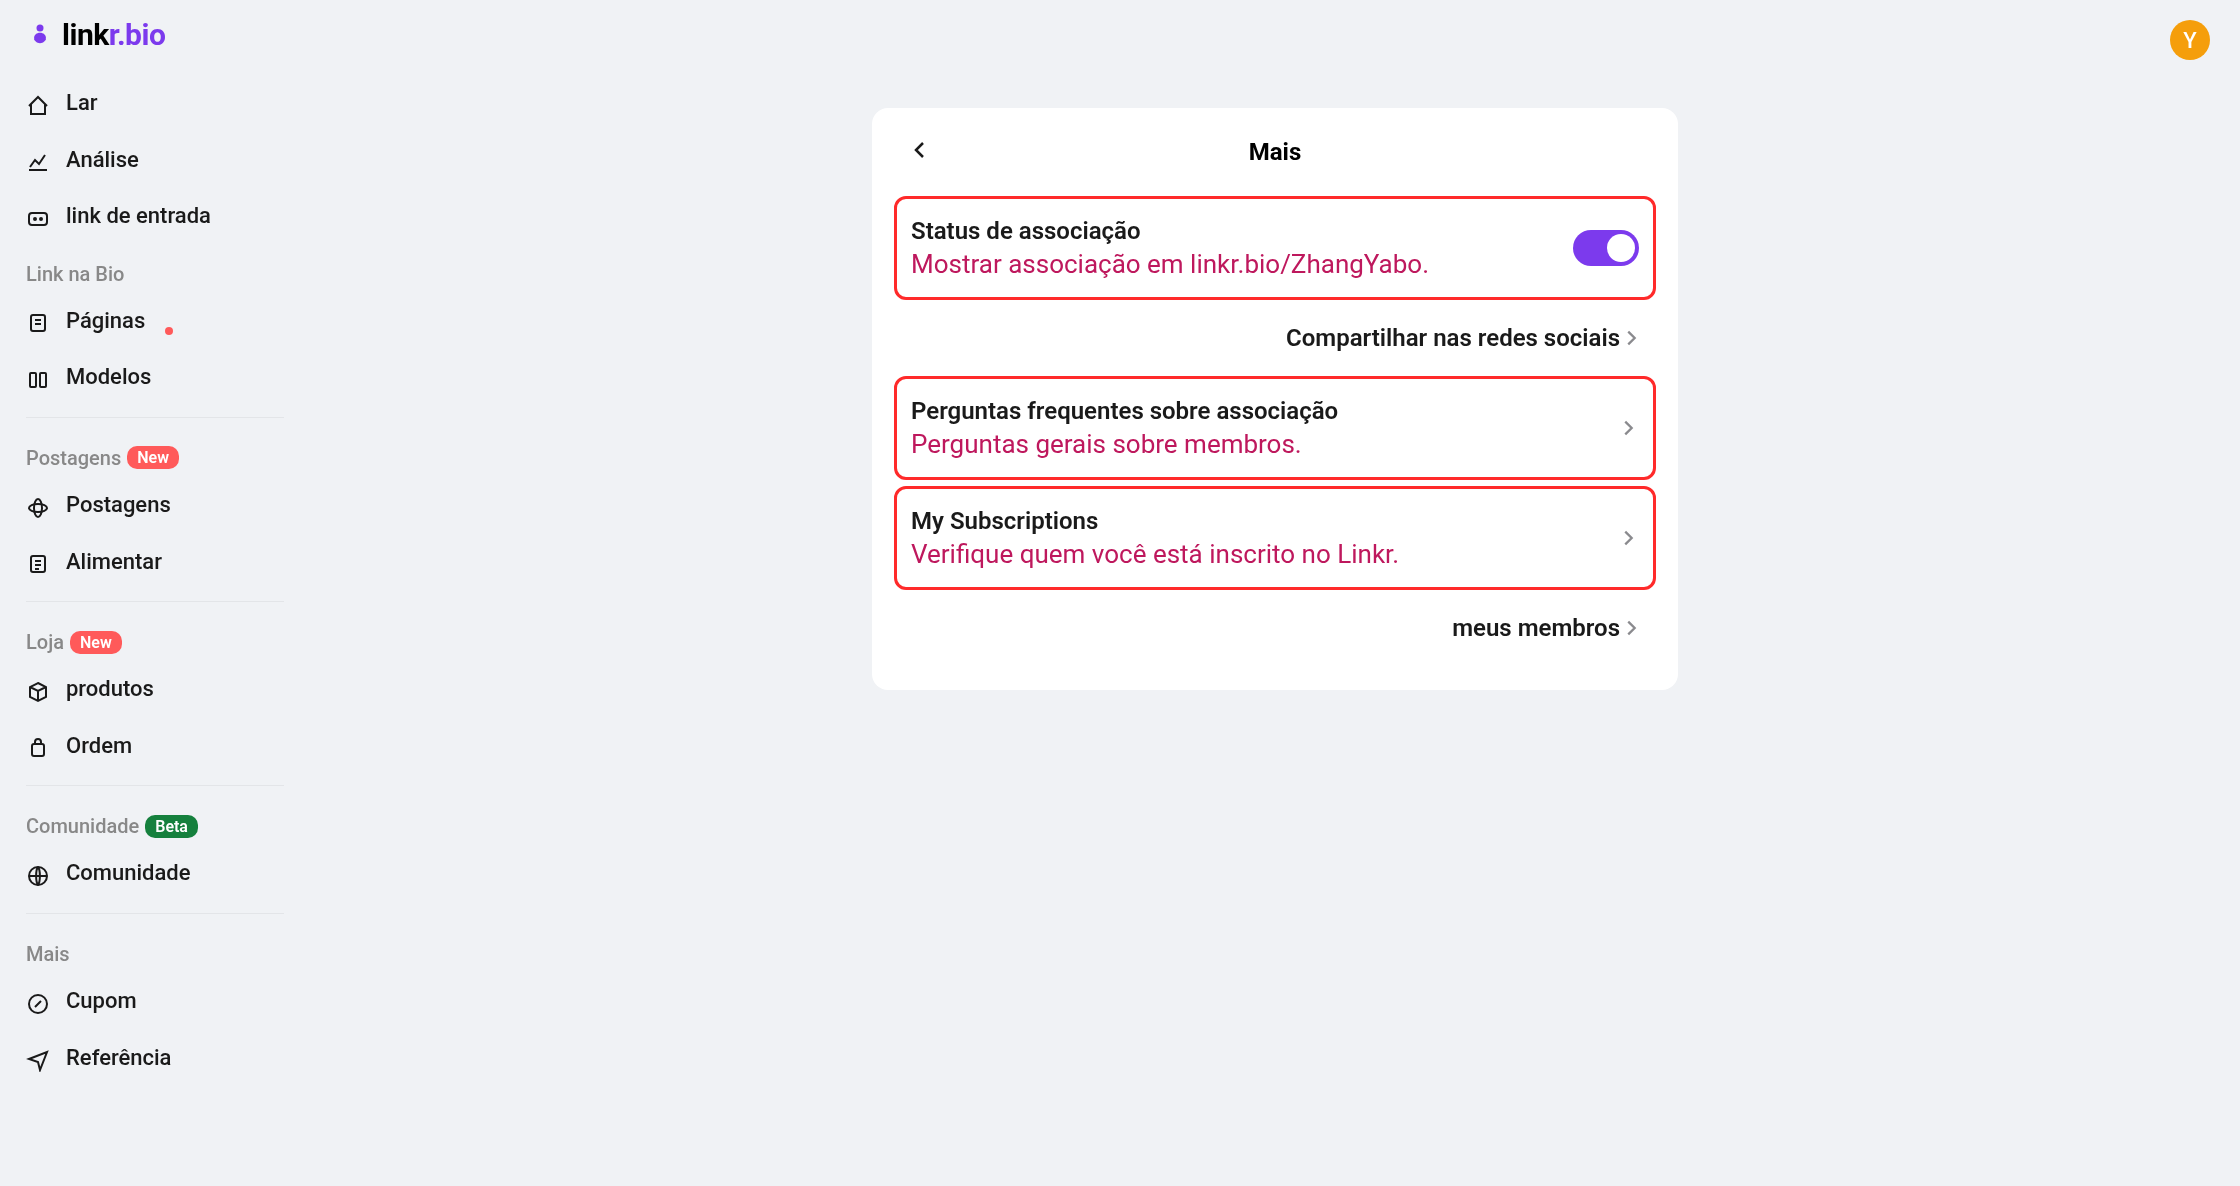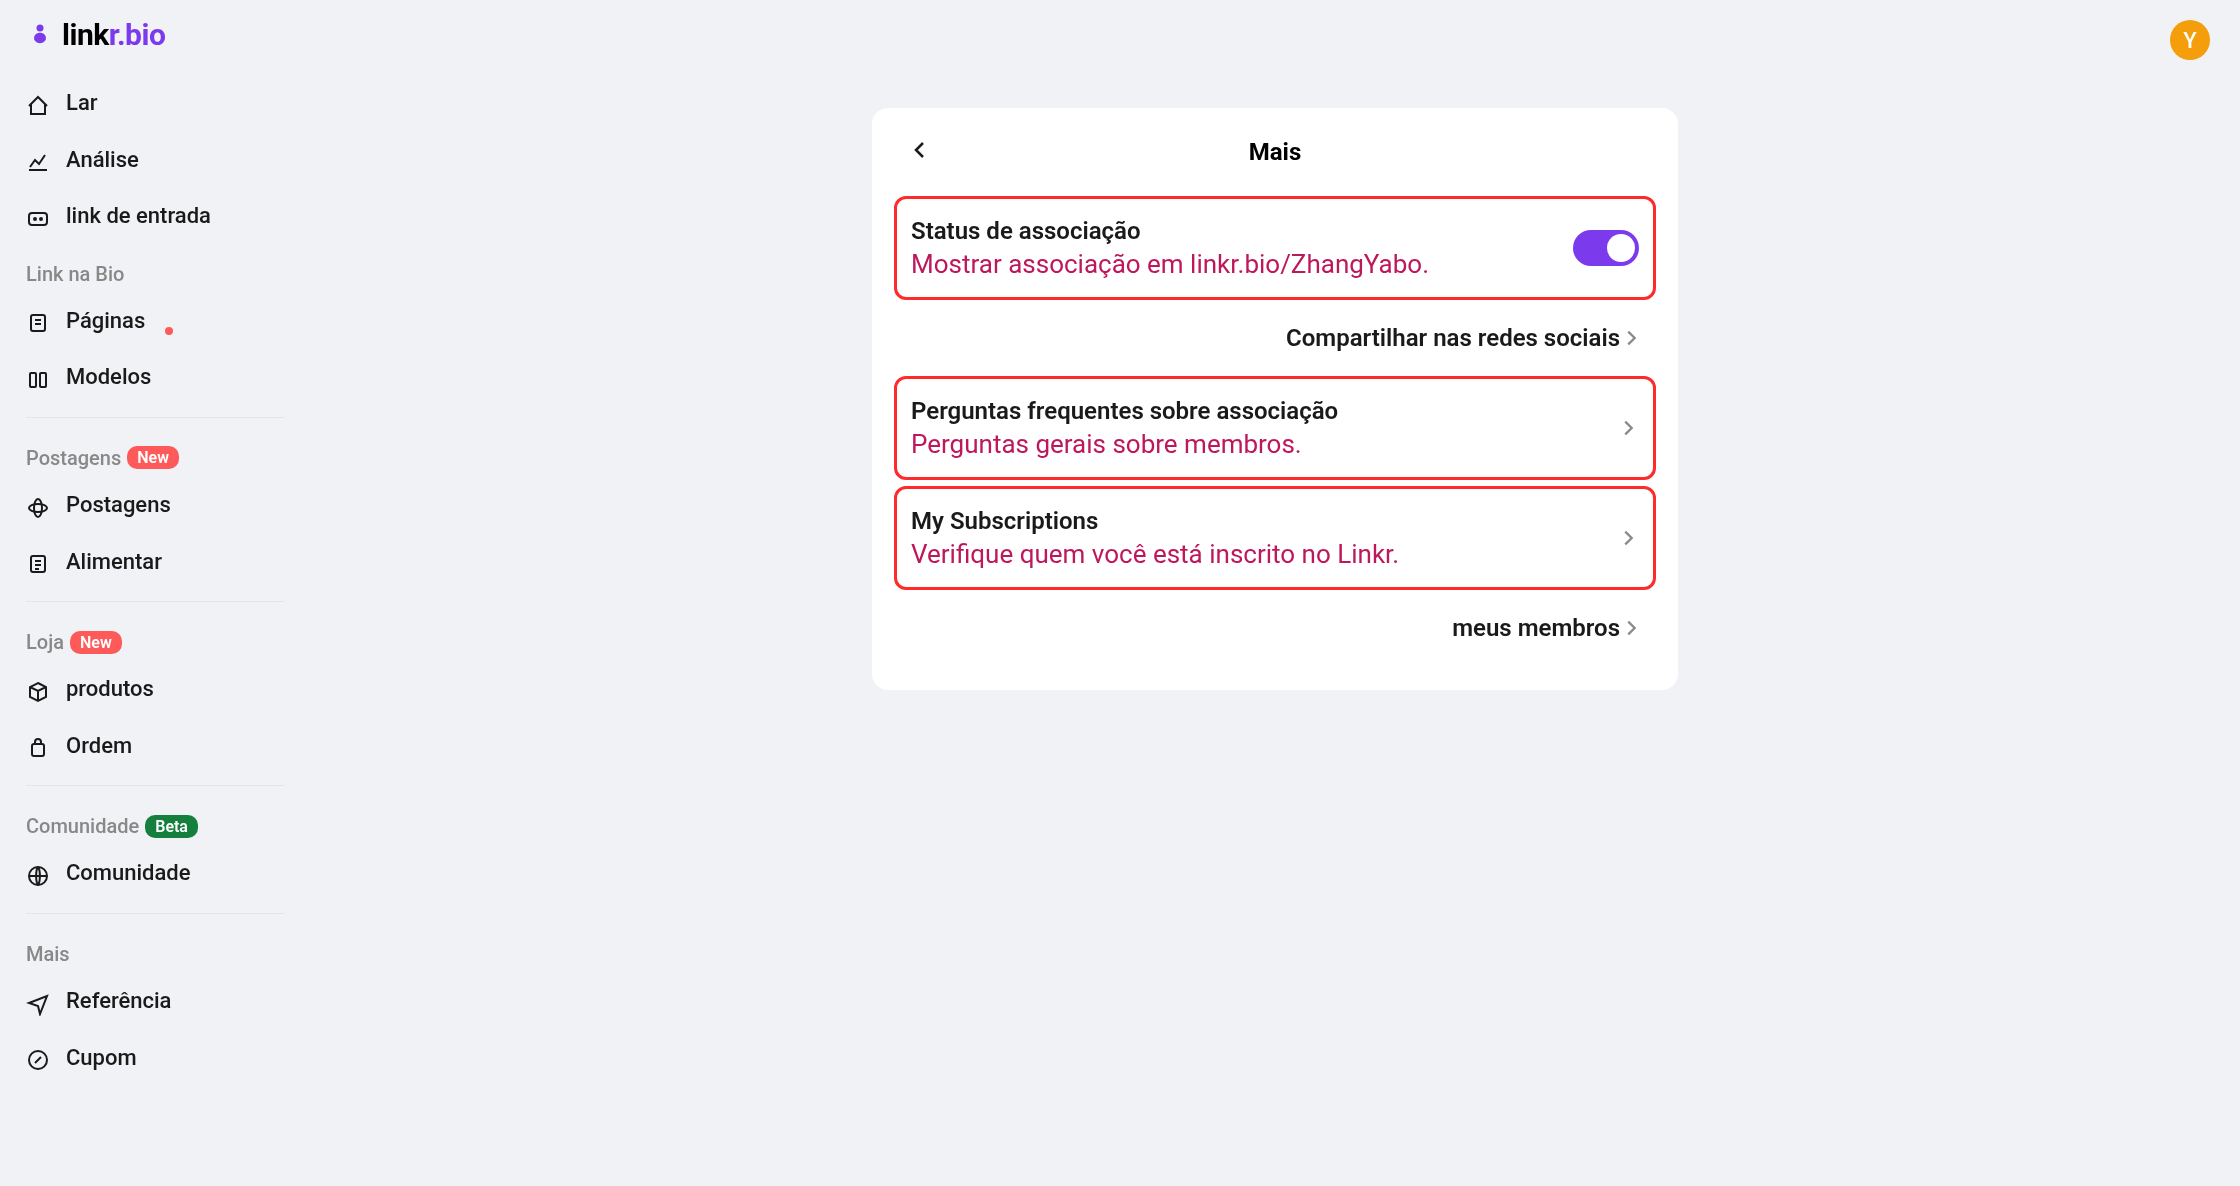--- a/index.html
+++ b/index.html
@@ -321,30 +321,30 @@
       <span class="nav-label">Comunidade</span>
     </div>
 
     <div class="divider"></div>
 
     <div class="nav-section">
       <span>Mais</span>
     </div>
     <div class="nav-item">
       <svg class="nav-icon" viewBox="0 0 24 24">
-          <path d="M3 11l18-7-7 18-2-8-9-3z"></path>
-        </svg>
-      <span class="nav-label">Referência</span>
-    </div>
-    <div class="nav-item">
-      <svg class="nav-icon" viewBox="0 0 24 24">
           <circle cx="12" cy="12" r="9"></circle>
           <path d="M15 9l-6 6M9 9h.01M15 15h.01"></path>
         </svg>
       <span class="nav-label">Cupom</span>
+    </div>
+    <div class="nav-item">
+      <svg class="nav-icon" viewBox="0 0 24 24">
+          <path d="M3 11l18-7-7 18-2-8-9-3z"></path>
+        </svg>
+      <span class="nav-label">Referência</span>
     </div>
   </div>
 
   <div class="avatar">
     <span>Y</span>
   </div>
 
   <div class="main">
     <div class="card">
       <div class="card-header">

